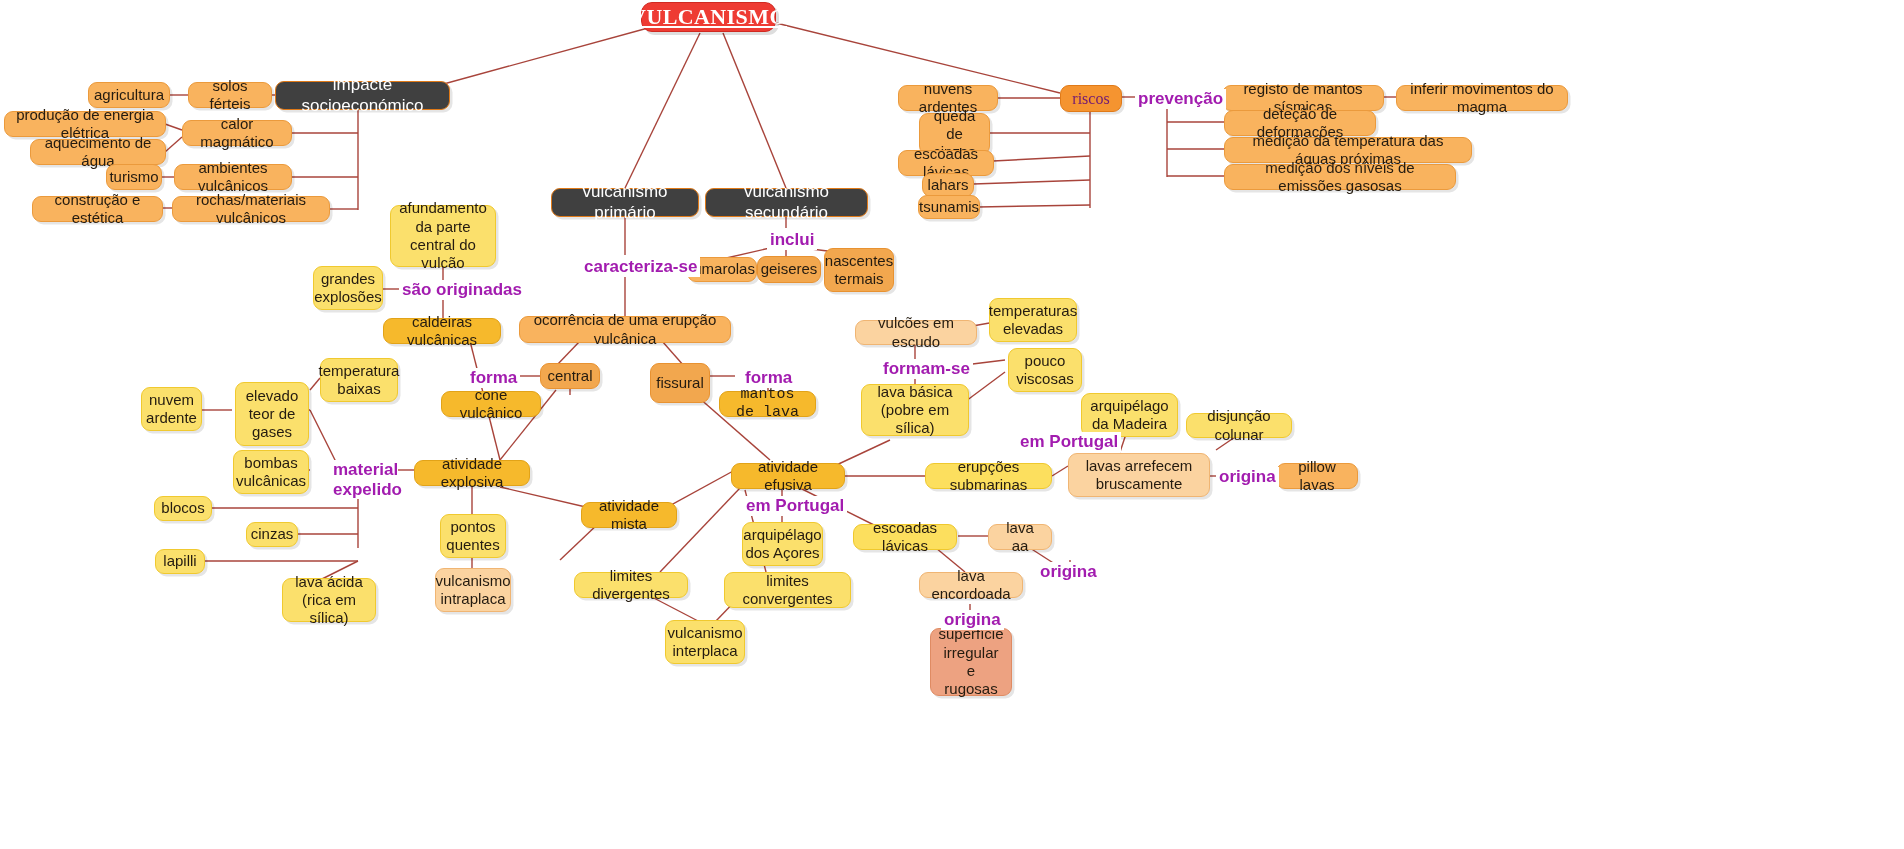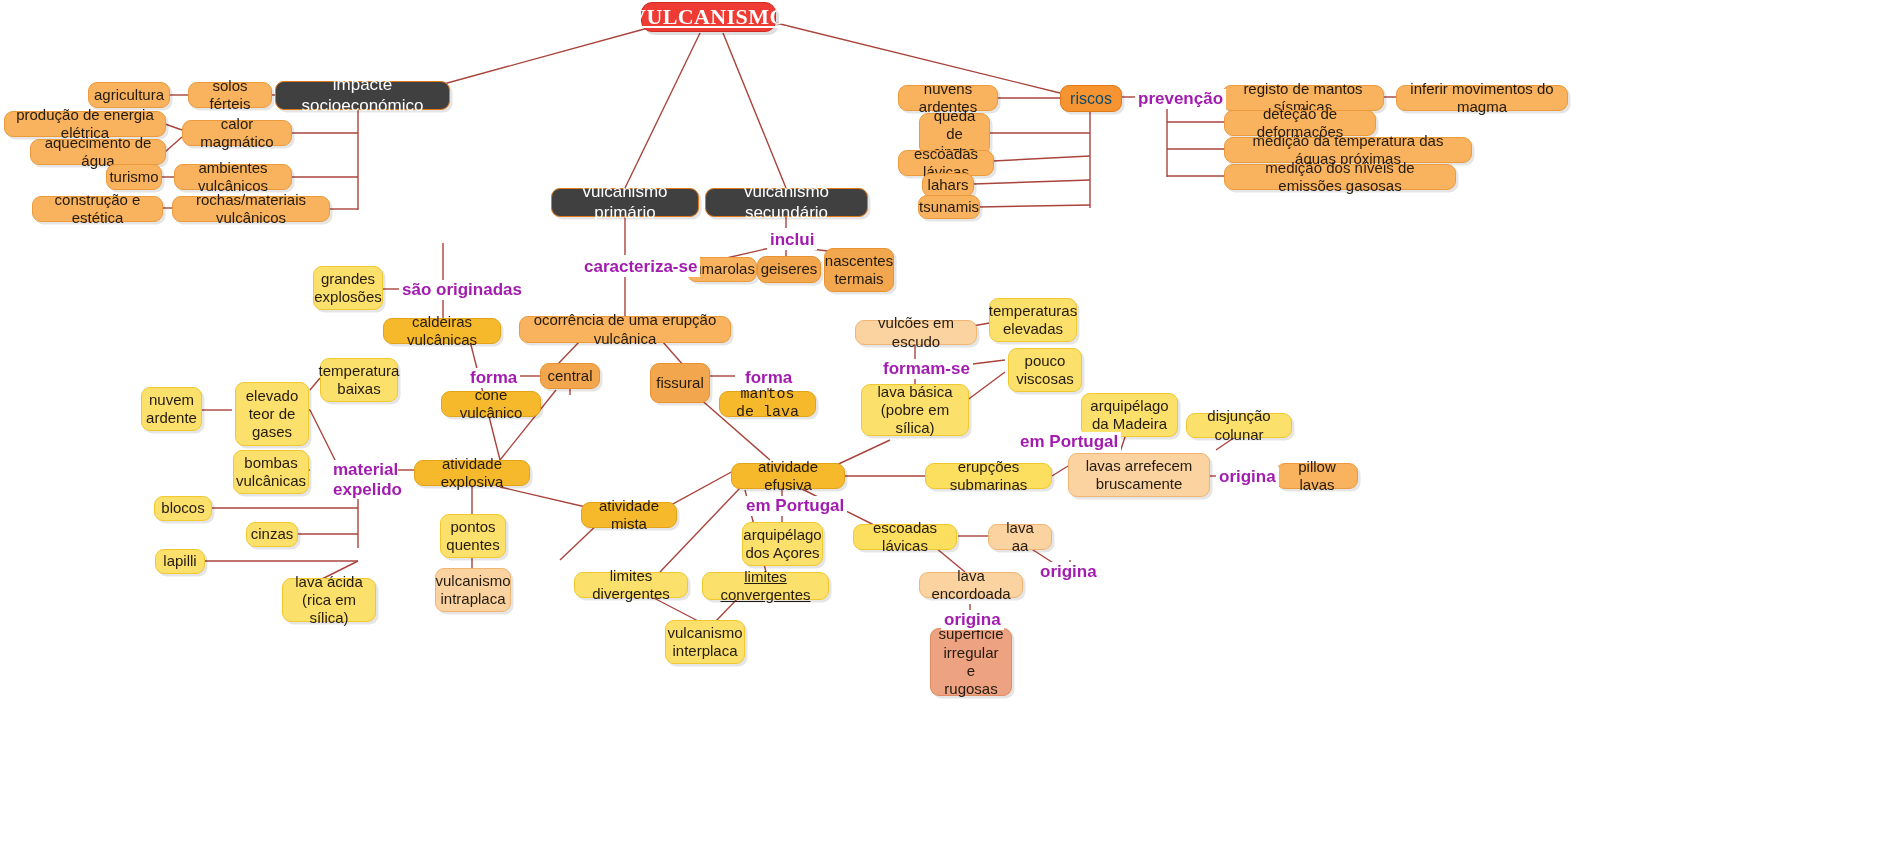--- a/index.html
+++ b/index.html
@@ -11,21 +11,21 @@
   .node{position:absolute;box-sizing:border-box;display:flex;align-items:center;
         justify-content:center;text-align:center;border-radius:9px;
         padding:3px 9px;line-height:1.22;color:#241b10;
         box-shadow:2.5px 2.5px 0 rgba(0,0,0,0.10);}
   
   .t-title{background:#ee3b33;border:1px solid #d02a22;color:#ffffff;
            font-family:"Liberation Serif","DejaVu Serif",serif;font-weight:700;
            font-size:22px;letter-spacing:.4px;text-decoration:underline;
            border-radius:11px;box-shadow:3px 3px 0 rgba(0,0,0,.13);}
   .t-hdr{background:#404040;border:1px solid #e07a18;color:#ffffff;font-size:17px;}
-  .t-hdr-sm{background:#f59430;border:1px solid #e07a18;color:#0c4a6e;font-size:16px;}
+  .t-hdr-sm{background:#f59430;border:1px solid #e07a18;color:#701a75;font-size:16px;font-family:Liberation Serif, serif;}
   .t-org{background:#f9b35e;border:1px solid #eb9a3c;font-size:15px;}
   .t-org2{background:#f2a74e;border:1px solid #e89231;font-size:15px;}
   .t-gold{background:#f6b92c;border:1px solid #e2a318;font-size:15px;}
   .t-yel{background:#fbe06c;border:1px solid #f0c92f;font-size:15px;}
   .t-yel2{background:#fcdf5e;border:1px solid #efc82d;font-size:15px;}
   .t-peach{background:#fbd3a0;border:1px solid #f0b573;font-size:15px;}
   .t-salmon{background:#eda281;border:1px solid #df8b63;font-size:15px;}
 
   .link-label{position:absolute;font-size:17px;font-weight:700;color:#a21caf;
               white-space:nowrap;background:#ffffff;padding:0 3px;}
@@ -165,20 +165,21 @@
   <div class="node t-org" style="left:1224px;top:137px;width:248px;height:26px;">medição da temperatura das águas próximas</div>
   <div class="node t-org" style="left:1224px;top:164px;width:232px;height:26px;">medição dos níveis de emissões gasosas</div>
 
   <div class="node t-hdr" style="left:551px;top:188px;width:148px;height:29px;">vulcanismo primário</div>
   <div class="node t-hdr" style="left:705px;top:188px;width:163px;height:29px;">vulcanismo secundário</div>
 
   <div class="node t-org" style="left:687px;top:257px;width:70px;height:25px;">fumarolas</div>
   <div class="node t-org2" style="left:757px;top:256px;width:64px;height:27px;">geiseres</div>
   <div class="node t-org2" style="left:824px;top:248px;width:70px;height:44px;">nascentes termais</div>
 
+  <div class="node t-yel" style="left:390px;top:205px;width:106px;height:62px;">afundamento da parte central do vulcão</div>
   <div class="node t-yel" style="left:313px;top:266px;width:70px;height:44px;">grandes explosões</div>
   <div class="node t-gold" style="left:383px;top:318px;width:118px;height:26px;">caldeiras vulcânicas</div>
   <div class="node t-org" style="left:519px;top:316px;width:212px;height:27px;">ocorrência de uma erupção vulcânica</div>
 
   <div class="node t-org2" style="left:540px;top:363px;width:60px;height:26px;">central</div>
   <div class="node t-org2" style="left:650px;top:363px;width:60px;height:40px;">fissural</div>
   <div class="node t-gold" style="left:441px;top:391px;width:100px;height:26px;">cone vulcânico</div>
   <div class="node t-gold" style="left:719px;top:391px;width:97px;height:26px;font-family:Liberation Mono, monospace;">mantos de lava</div>
 
   <div class="node t-yel" style="left:320px;top:358px;width:78px;height:44px;">temperatura baixas</div>
@@ -199,21 +200,21 @@
   <div class="node t-yel" style="left:1008px;top:348px;width:74px;height:44px;">pouco viscosas</div>
   <div class="node t-yel" style="left:861px;top:384px;width:108px;height:52px;">lava básica (pobre em sílica)</div>
   <div class="node t-gold" style="left:731px;top:463px;width:114px;height:26px;">atividade efusiva</div>
   <div class="node t-yel2" style="left:925px;top:463px;width:127px;height:26px;">erupções submarinas</div>
   <div class="node t-yel" style="left:1081px;top:393px;width:97px;height:44px;">arquipélago da Madeira</div>
   <div class="node t-yel" style="left:1186px;top:413px;width:106px;height:25px;">disjunção colunar</div>
   <div class="node t-peach" style="left:1068px;top:453px;width:142px;height:44px;">lavas arrefecem bruscamente</div>
   <div class="node t-org" style="left:1276px;top:463px;width:82px;height:26px;">pillow lavas</div>
   <div class="node t-yel" style="left:742px;top:522px;width:81px;height:44px;">arquipélago dos Açores</div>
   <div class="node t-yel" style="left:574px;top:572px;width:114px;height:26px;">limites divergentes</div>
-  <div class="node t-yel" style="left:702px;top:572px;width:127px;height:28px;text-decoration:underline;">limites convergentes</div>
+  <div class="node t-yel" style="left:724px;top:572px;width:127px;height:36px;">limites convergentes</div>
   <div class="node t-yel" style="left:665px;top:620px;width:80px;height:44px;">vulcanismo interplaca</div>
 
   <div class="node t-yel2" style="left:853px;top:524px;width:104px;height:26px;">escoadas lávicas</div>
   <div class="node t-peach" style="left:988px;top:524px;width:64px;height:26px;">lava aa</div>
   <div class="node t-peach" style="left:919px;top:572px;width:104px;height:26px;">lava encordoada</div>
   <div class="node t-salmon" style="left:930px;top:628px;width:82px;height:68px;">superfície irregular e rugosas</div>
 
   <div class="link-label" style="left:1135px;top:89px;">prevenção</div>
   <div class="link-label" style="left:767px;top:230px;">inclui</div>
   <div class="link-label" style="left:581px;top:257px;">caracteriza-se</div>

